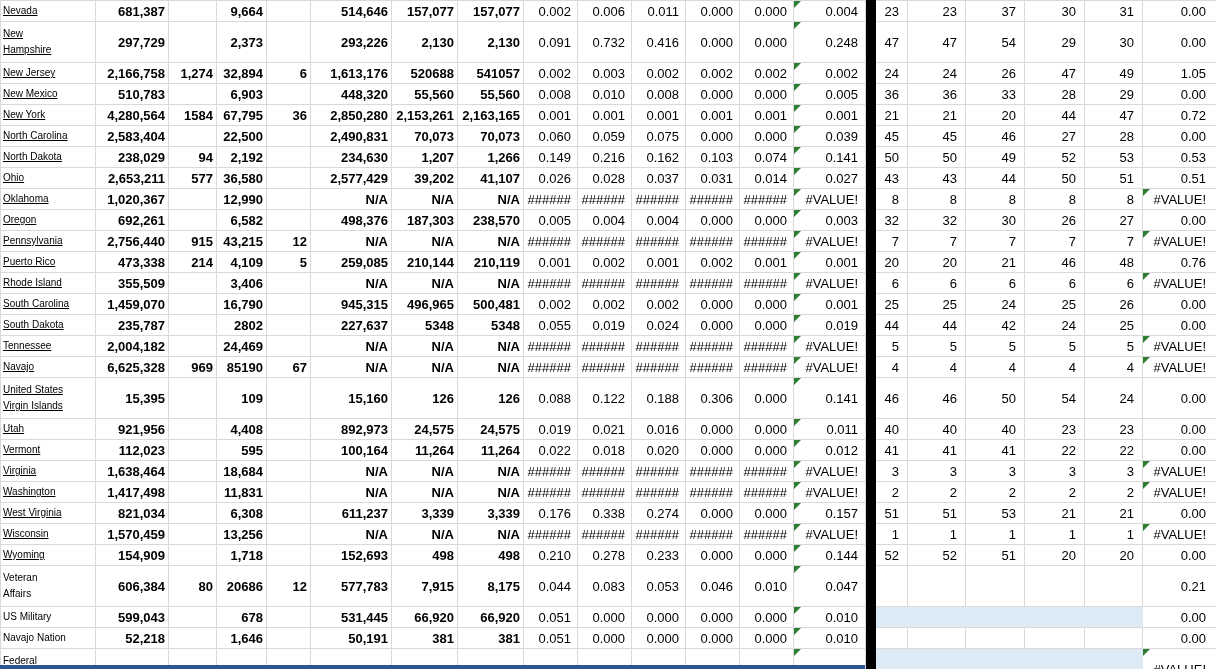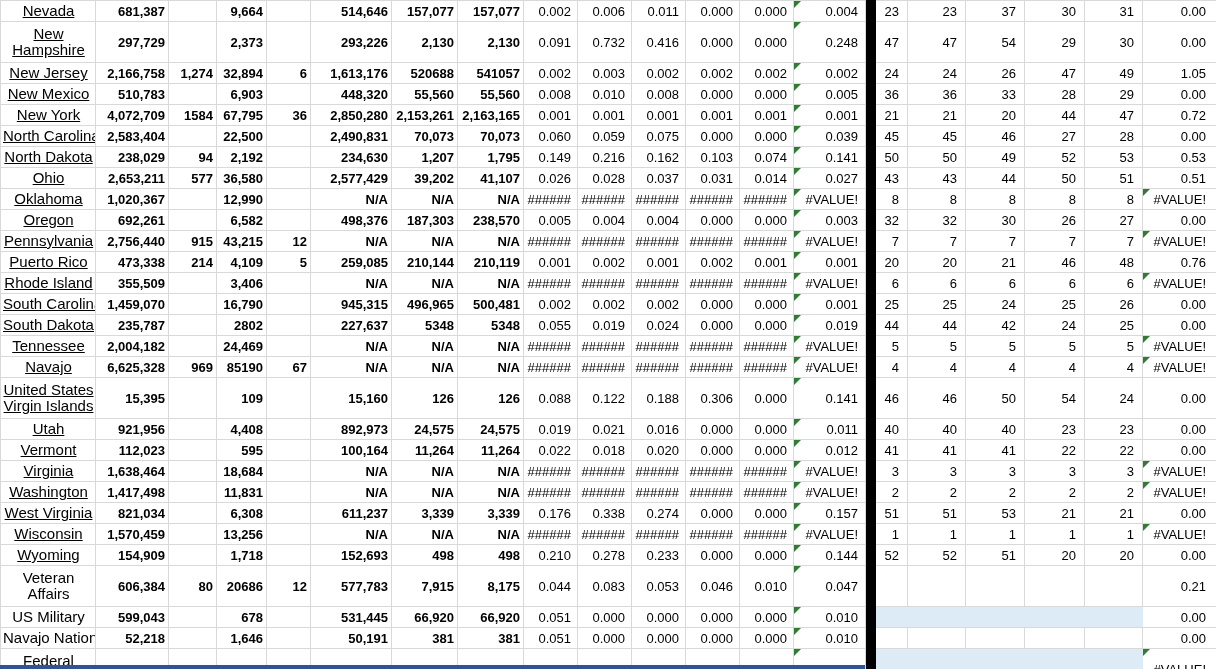--- a/index.html
+++ b/index.html
@@ -13,21 +13,21 @@
   }
   table{border-collapse:collapse;table-layout:fixed;width:1216px;}
   td{
     border:1px solid var(--grid);
     padding:0 4px 0 2px;vertical-align:middle;overflow:hidden;white-space:nowrap;
     height:inherit;
   }
   tr.single{height:20px;}
   tr.tall{height:40px;}
   td.name{
-    text-align:center;white-space:pre;line-height:16px;font-size:15px;
+    text-align:left;white-space:pre;line-height:16px;font-size:10px;
     padding-left:2px;padding-right:1px;
   }
   td.name.link{text-decoration:underline;}
   td.num{font-weight:bold;text-align:right;padding-right:3px;}
   td.ratio{text-align:right;padding-right:6px;}
   td.ncell{text-align:right;padding-right:7px;position:relative;}
   td.divider{background:var(--divider);border:1px solid var(--divider);padding:0;}
   td.rank{text-align:right;padding-right:8px;}
   td.fillcell{background:var(--fill);border-left:1px solid var(--fill);border-right:1px solid var(--fill);}
   td.tcell{text-align:right;padding-right:10px;position:relative;}
@@ -154,21 +154,21 @@
           <td class="divider"></td>
           <td class="rank">36</td>
           <td class="rank">36</td>
           <td class="rank">33</td>
           <td class="rank">28</td>
           <td class="rank">29</td>
           <td class="tcell">0.00</td>
         </tr>
         <tr class="single">
           <td class="name link">New York</td>
-          <td class="num">4,072,709</td>
+          <td class="num">4,280,564</td>
           <td class="num">1584</td>
           <td class="num">67,795</td>
           <td class="num">36</td>
           <td class="num">2,850,280</td>
           <td class="num">2,153,261</td>
           <td class="num">2,163,165</td>
           <td class="ratio">0.001</td>
           <td class="ratio">0.001</td>
           <td class="ratio">0.001</td>
           <td class="ratio">0.001</td>
@@ -206,21 +206,21 @@
           <td class="tcell">0.00</td>
         </tr>
         <tr class="single">
           <td class="name link">North Dakota</td>
           <td class="num">238,029</td>
           <td class="num">94</td>
           <td class="num">2,192</td>
           <td class="num"></td>
           <td class="num">234,630</td>
           <td class="num">1,207</td>
-          <td class="num">1,795</td>
+          <td class="num">1,266</td>
           <td class="ratio">0.149</td>
           <td class="ratio">0.216</td>
           <td class="ratio">0.162</td>
           <td class="ratio">0.103</td>
           <td class="ratio">0.074</td>
           <td class="ncell">0.141<span class="tri"></span></td>
           <td class="divider"></td>
           <td class="rank">50</td>
           <td class="rank">50</td>
           <td class="rank">49</td>

